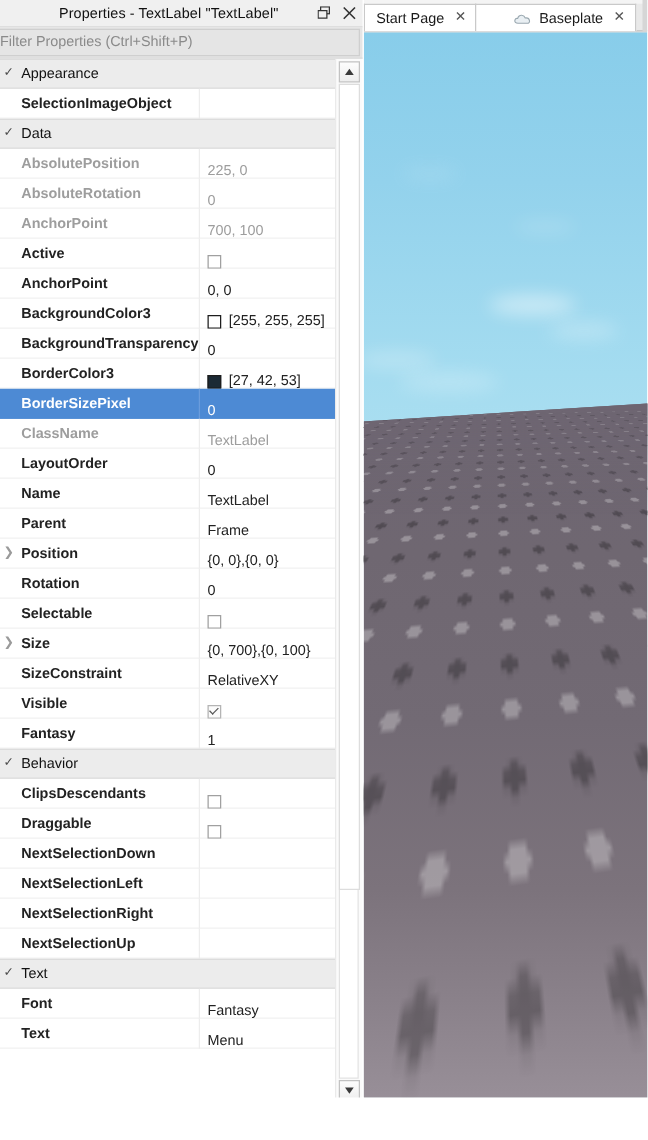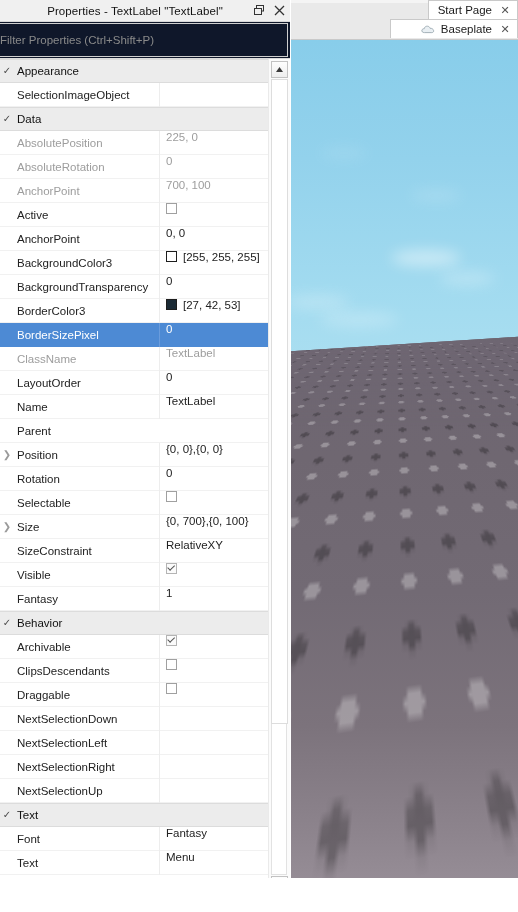--- a/index.html
+++ b/index.html
@@ -24,21 +24,21 @@
     font-size:11.5px;color:#111;font-weight:400;letter-spacing:.1px;
     white-space:nowrap;padding-right:20px;
   }
   .titlebar .tbtns{
     position:absolute;right:4px;top:0;height:21px;display:flex;align-items:center;gap:7px;
   }
   .tbtn{width:13px;height:13px;display:flex;align-items:center;justify-content:center;cursor:pointer;}
   .tbtn svg{display:block;}
 
   .filterbar{
-    height:37px;background:#0f172a;border-bottom:1px solid #dadada;
+    height:25px;background:#e5e5e5;border-bottom:1px solid #dadada;
     display:flex;align-items:center;box-sizing:border-box;
     position:relative;
   }
   .filterbar input{
     border:0;outline:0;width:100%;height:19px;padding:0 4px;margin-left:-4px;
     font-family:"Liberation Sans",sans-serif;font-size:11.5px;color:#6f6f6f;background:transparent;
   }
   .filterbar input::placeholder{color:#8a8a8a;opacity:1;}
   .filterbar:after{
     content:"";position:absolute;left:-1px;right:2px;top:1px;bottom:1px;
@@ -53,25 +53,25 @@
     height:24px;display:flex;align-items:center;box-sizing:border-box;
     border-bottom:1px solid #f1f1f1;position:relative;
   }
   .row .twisty{
     width:14px;min-width:14px;display:flex;align-items:center;justify-content:center;
     color:#9a9a9a;font-size:10px;line-height:1;
   }
   .row .pname{
     flex:0 0 auto;width:145px;box-sizing:border-box;
     padding-left:3px;white-space:nowrap;overflow:hidden;text-overflow:clip;
-    font-size:11.5px;color:#222;
+    font-size:11.5px;color:#222;font-weight:bold;
   }
   .row .pval{
     flex:1 1 auto;box-sizing:border-box;padding-left:6px;
-    border-left:1px solid #ededed;height:24px;display:flex;align-items:flex-start;gap:6px;
+    border-left:1px solid #ededed;height:24px;display:flex;align-items:flex-end;gap:6px;
     font-size:11.5px;color:#222;white-space:nowrap;overflow:hidden;
   }
   .row.dim .pname,.row.dim .pval{color:#9d9d9d;}
   .row.cat{
     background:#ececec;border-bottom:1px solid #dcdcdc;border-top:1px solid #dcdcdc;
   }
   .row.cat .pname{font-weight:normal;color:#111;width:auto;flex:1;}
   .row.cat .check{
     width:14px;min-width:14px;text-align:center;color:#4a4a4a;font-size:10px;line-height:1;
   }
@@ -110,22 +110,22 @@
     position:absolute;left:2px;width:17px;box-sizing:border-box;
     background:#ffffff;border:1px solid #dddddd;
   }
 
   
   #viewport-dock{
     position:absolute;left:291px;top:0;width:227px;height:878px;overflow:hidden;
     background:#fff;
   }
   .tabstrip{
-    height:40px;background:#e9e9e9;display:flex;align-items:flex-end;
-    border-bottom:1px solid #c9c9c9;box-sizing:border-box;position:relative;flex-direction:column;
+    height:26px;background:#e9e9e9;display:flex;align-items:flex-end;
+    border-bottom:1px solid #c9c9c9;box-sizing:border-box;position:relative;
   }
   .tabstrip:before{
     content:"";position:absolute;left:0;right:0;top:0;height:3px;background:#f4f4f4;
   }
   .tab{
     height:22px;display:flex;align-items:center;gap:5px;padding:0 7px 0 9px;
     background:#ffffff;border:1px solid #c9c9c9;border-bottom:none;
     box-sizing:border-box;font-size:11.5px;color:#1a1a1a;white-space:nowrap;cursor:default;
     position:relative;z-index:2;
   }
@@ -309,20 +309,23 @@
         <div class="row">
           <span class="twisty"></span>
           <span class="pname">Name</span>
           <span class="pval">
             <span>TextLabel</span>
           </span>
         </div>
         <div class="row">
           <span class="twisty"></span>
           <span class="pname">Parent</span>
+          <span class="pval">
+            <span>Frame</span>
+          </span>
         </div>
         <div class="row">
           <span class="twisty">❯</span>
           <span class="pname">Position</span>
           <span class="pval">
             <span>{0, 0},{0, 0}</span>
           </span>
         </div>
         <div class="row">
           <span class="twisty"></span>
@@ -362,27 +365,20 @@
         <div class="row">
           <span class="twisty"></span>
           <span class="pname">Fantasy</span>
           <span class="pval">
             <span>1</span>
           </span>
         </div>
         <div class="row cat">
           <span class="check">✓</span>
           <span class="pname">Behavior</span>
-        </div>
-        <div class="row">
-          <span class="twisty"></span>
-          <span class="pname">Archivable</span>
-          <span class="pval">
-            <span class="cbx on"></span>
-          </span>
         </div>
         <div class="row">
           <span class="twisty"></span>
           <span class="pname">ClipsDescendants</span>
           <span class="pval">
             <span class="cbx"></span>
           </span>
         </div>
         <div class="row">
           <span class="twisty"></span>

